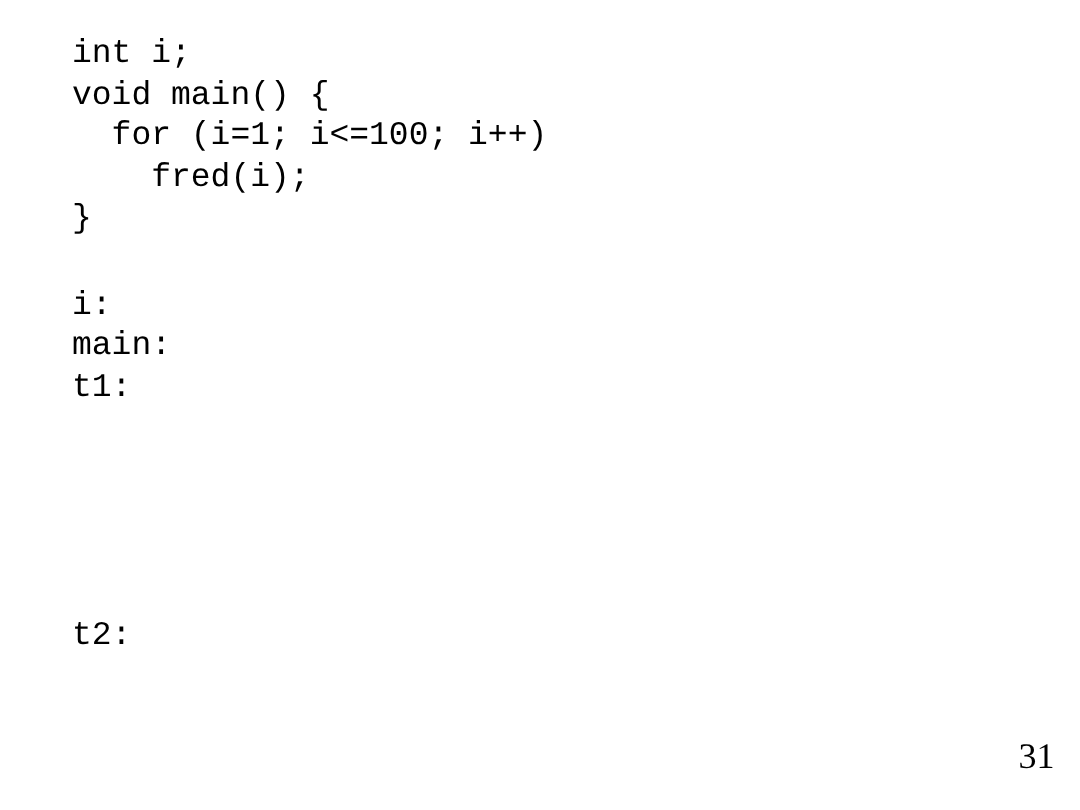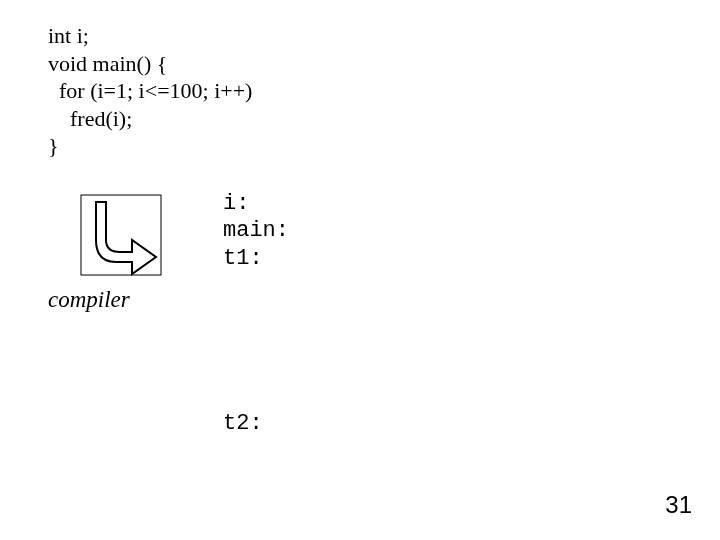--- a/index.html
+++ b/index.html
@@ -15,21 +15,20 @@
     color: #000;
   }
   .slide {
     position: absolute;
     left: 48px;
     top: 22px;
     right: 30px;
   }
   .code-top {
     white-space: pre;
-    font-family: Liberation Serif, serif;
   }
   .lower {
     margin-top: 30px;
     display: flex;
     align-items: flex-start;
   }
   .left-col {
     width: 175px;
     position: relative;
     height: 260px;
@@ -51,48 +50,39 @@
     white-space: pre;
     display: flex;
   }
   .asm-labels {
     width: 95px;
   }
   .asm-body {
   }
   .page-num {
     position: absolute;
-    right: 28px;
+    right: 17px;
     bottom: 20px;
-    font-family: Liberation Sans, sans-serif;
+    font-family: Liberation Serif, serif;
     font-size: 24px;
   }
 </style>
 </head>
 <body>
 
 <div class="slide">
 
   <div class="code-top"><span>int i;</span>
 <span>void main() {</span>
 <span>  for (i=1; i&lt;=100; i++)</span>
 <span>    fred(i);</span>
 <span>}</span></div>
 
   <div class="lower">
 
-    <div class="left-col">
-      <div class="arrow-wrap">
-        <svg width="90" height="90" viewBox="0 0 90 90">
-          <rect x="5" y="5" width="80" height="80" fill="none" stroke="#000" stroke-width="1"></rect>
-          <path d="M30 12 L30 50 Q30 62 44 62 L56 62 L56 50 L80 67 L56 84 L56 72 L40 72 Q20 72 20 50 L20 12 Z" fill="#fff" stroke="#000" stroke-width="2"></path>
-        </svg>
-      </div>
-      <div class="compiler-label">compiler</div>
-    </div>
 
     <div class="asm-table">
       <div class="asm-labels">i:
 main:
 t1:
 
 
 
 
 

